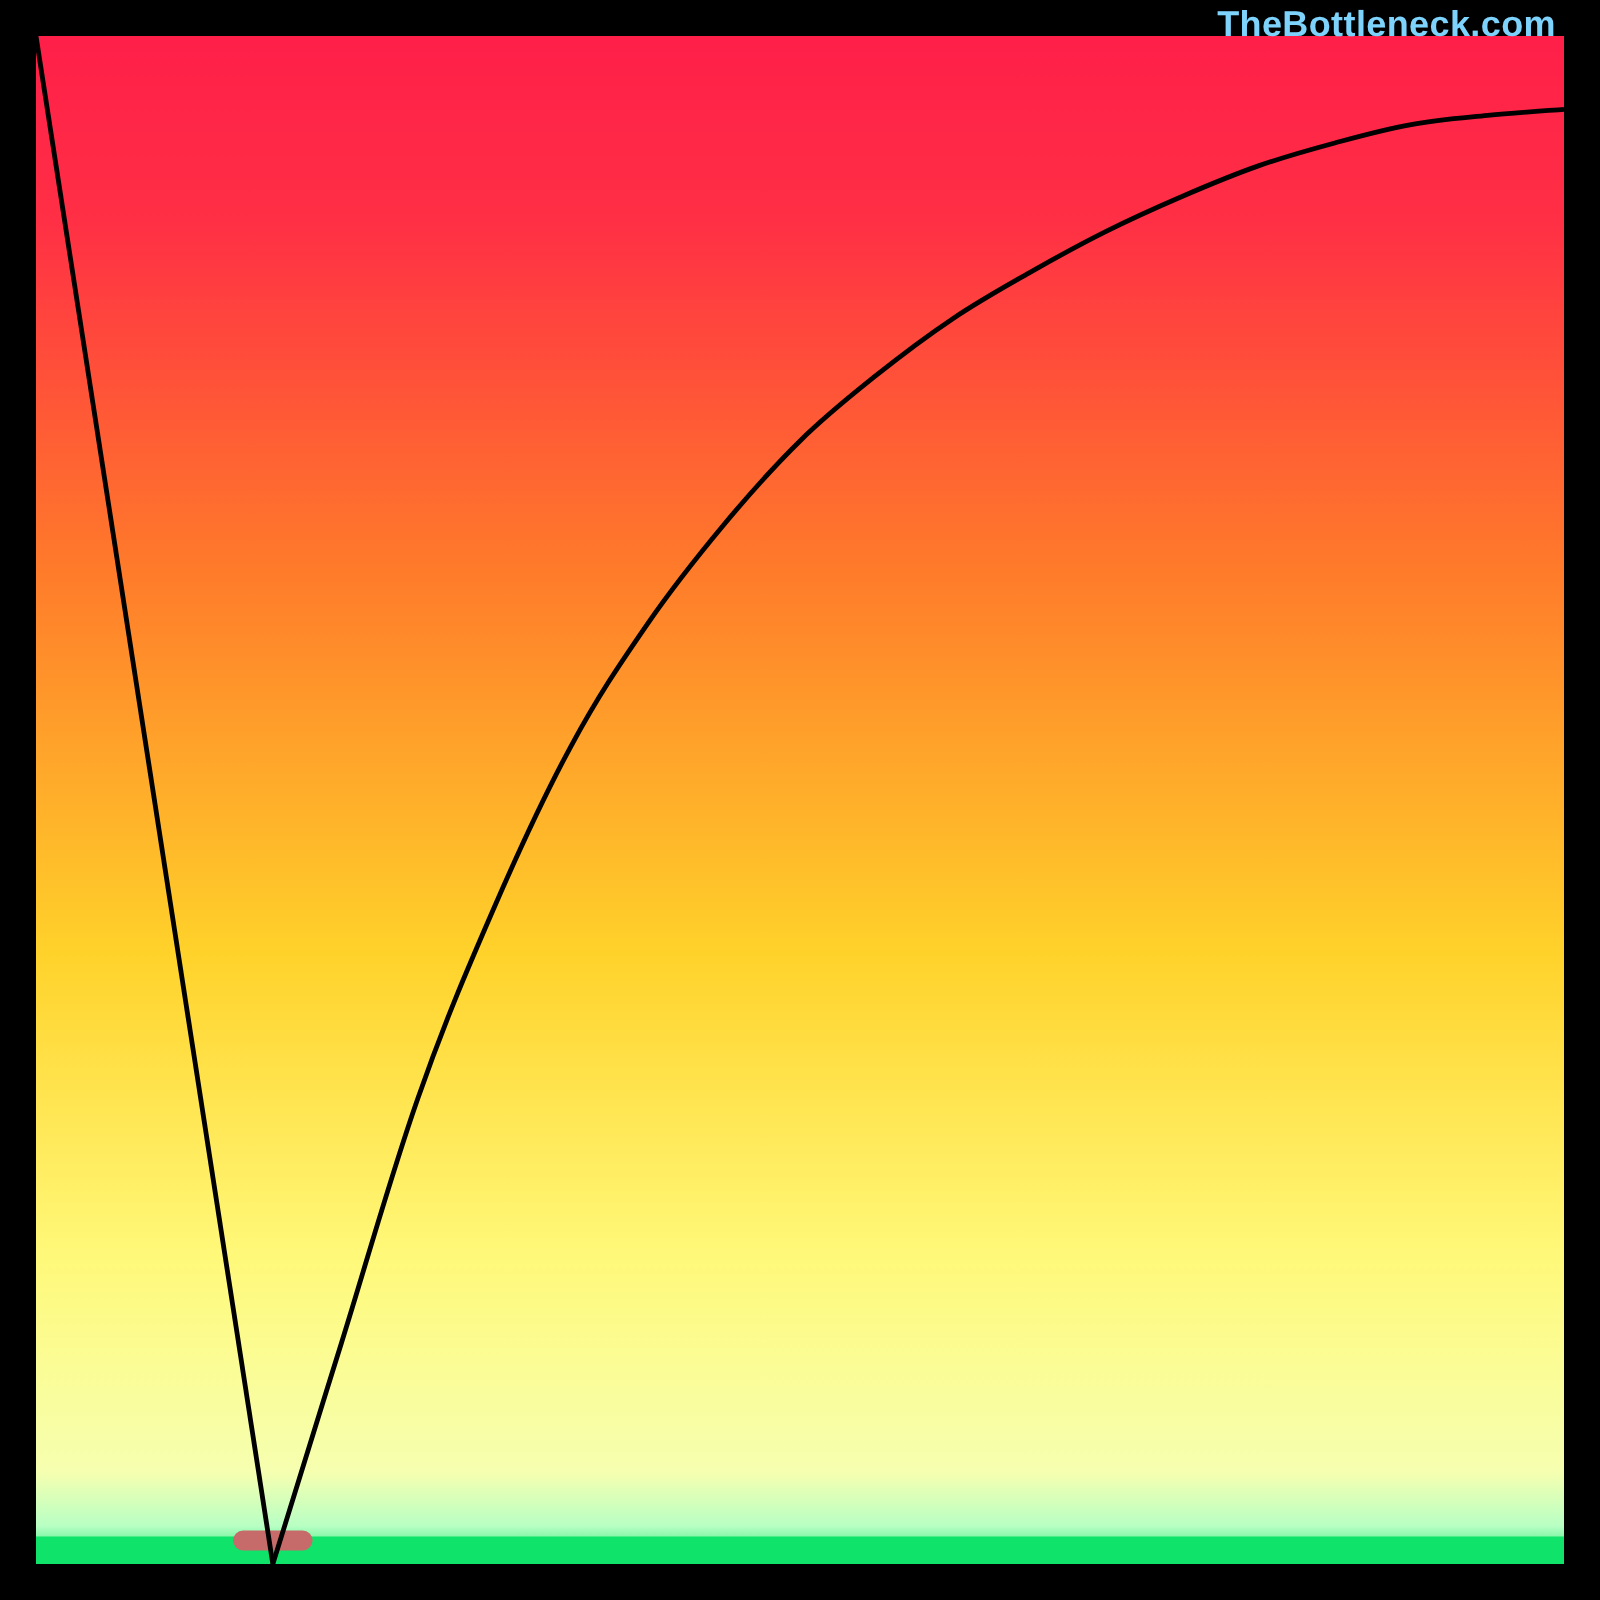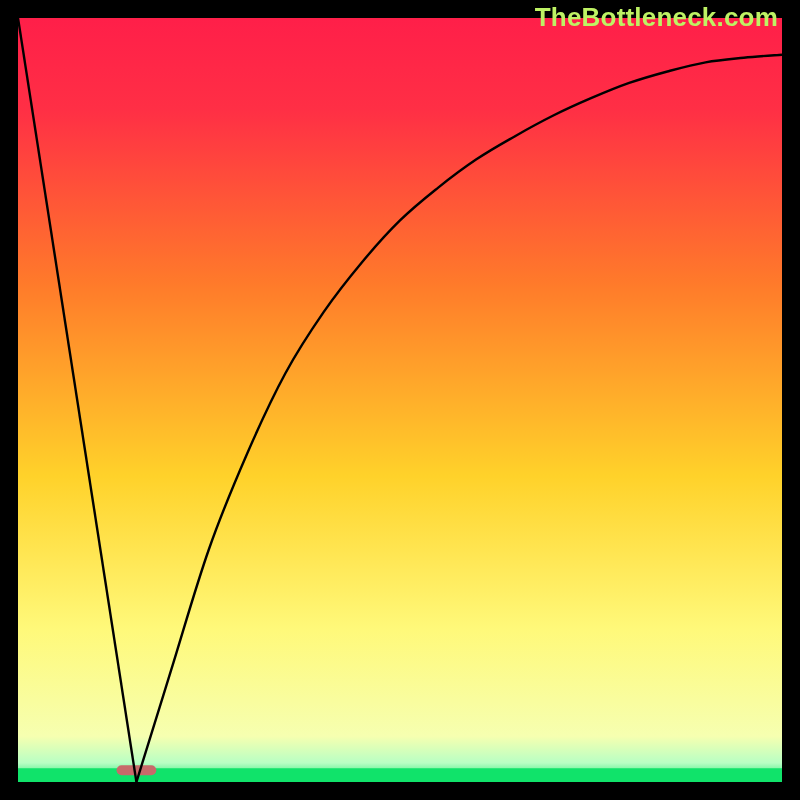--- a/index.html
+++ b/index.html
@@ -23,23 +23,23 @@
     left: 0;
     top: 0;
     width: 764px;
     height: 764px;
   }
   .watermark {
     position: absolute;
     top: 2px;
     right: 22px;
     font-family: Arial, Helvetica, sans-serif;
-    font-size: 26px;
+    font-size: 18px;
     font-weight: 600;
-    color: #bef264;
+    color: #7dd3fc;
     letter-spacing: 0.2px;
   }
 </style>
 </head>
 <body>
 
 <div class="frame">
   <svg class="plot" viewBox="0 0 764 764" preserveAspectRatio="none">
     <defs>
       <linearGradient id="bg-grad" x1="0" y1="0" x2="0" y2="1">

